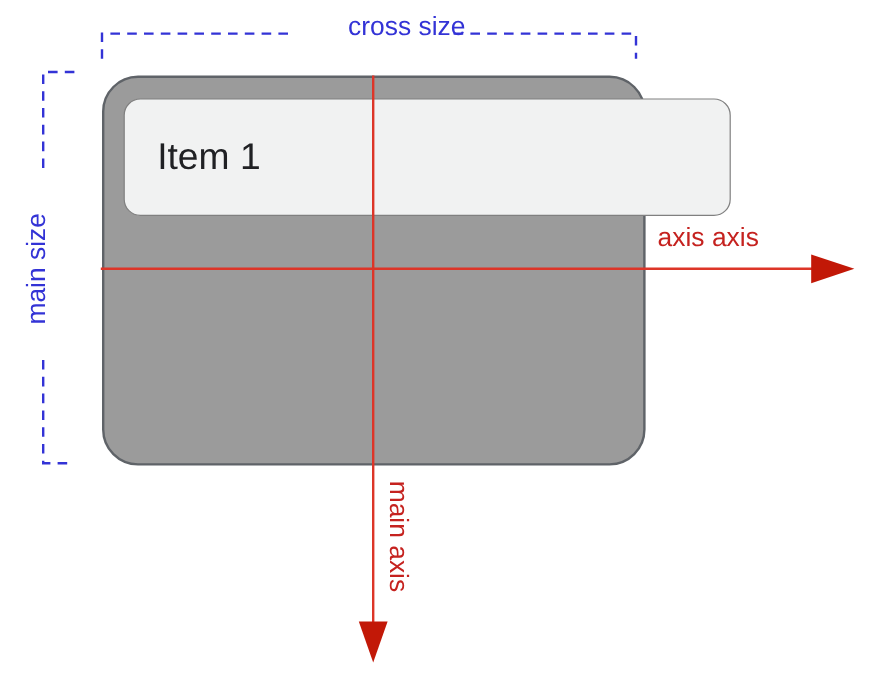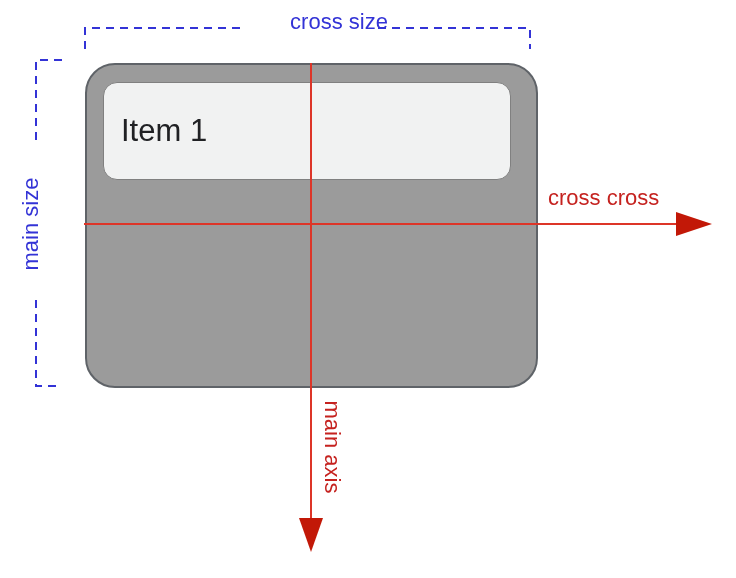--- a/index.html
+++ b/index.html
@@ -22,28 +22,28 @@
     box-sizing: border-box;
     background: var(--container-gray);
     border: 2px solid var(--container-border);
     border-radius: 30px;
   }
 
   
   .flex-item {
     position: absolute;
     left: 16px;
-    width: 408px;
+    width: 506px;
     box-sizing: border-box;
     background: var(--item-bg);
     border: 1.5px solid var(--item-border);
     border-radius: 14px;
     display: flex;
     align-items: center;
-    padding-left: 17px;
+    padding-left: 27px;
     font-size: 31px;
     color: var(--item-text);
   }
   .flex-item.item-1 { top: 17px;  height: 98px;  }
   .flex-item.item-2 { top: 137px; height: 171px; }
 
   
   .axes-overlay {
     position: absolute;
     left: 0; top: 0;
@@ -129,16 +129,16 @@
     </g>
 
     <g>
       <path class="red-line" d="M 311 63 L 311 520"></path>
       <polygon class="red-head" points="299,518 323,518 311,552"></polygon>
     </g>
   </svg>
 
   <div class="size-label cross-size-label">cross size</div>
   <div class="size-label main-size-label">main size</div>
-  <div class="axis-label cross-axis-label">cross cross</div>
+  <div class="axis-label cross-axis-label">axis axis</div>
   <div class="axis-label main-axis-label">main axis</div>
 
 </div>
 
 </body></html>

